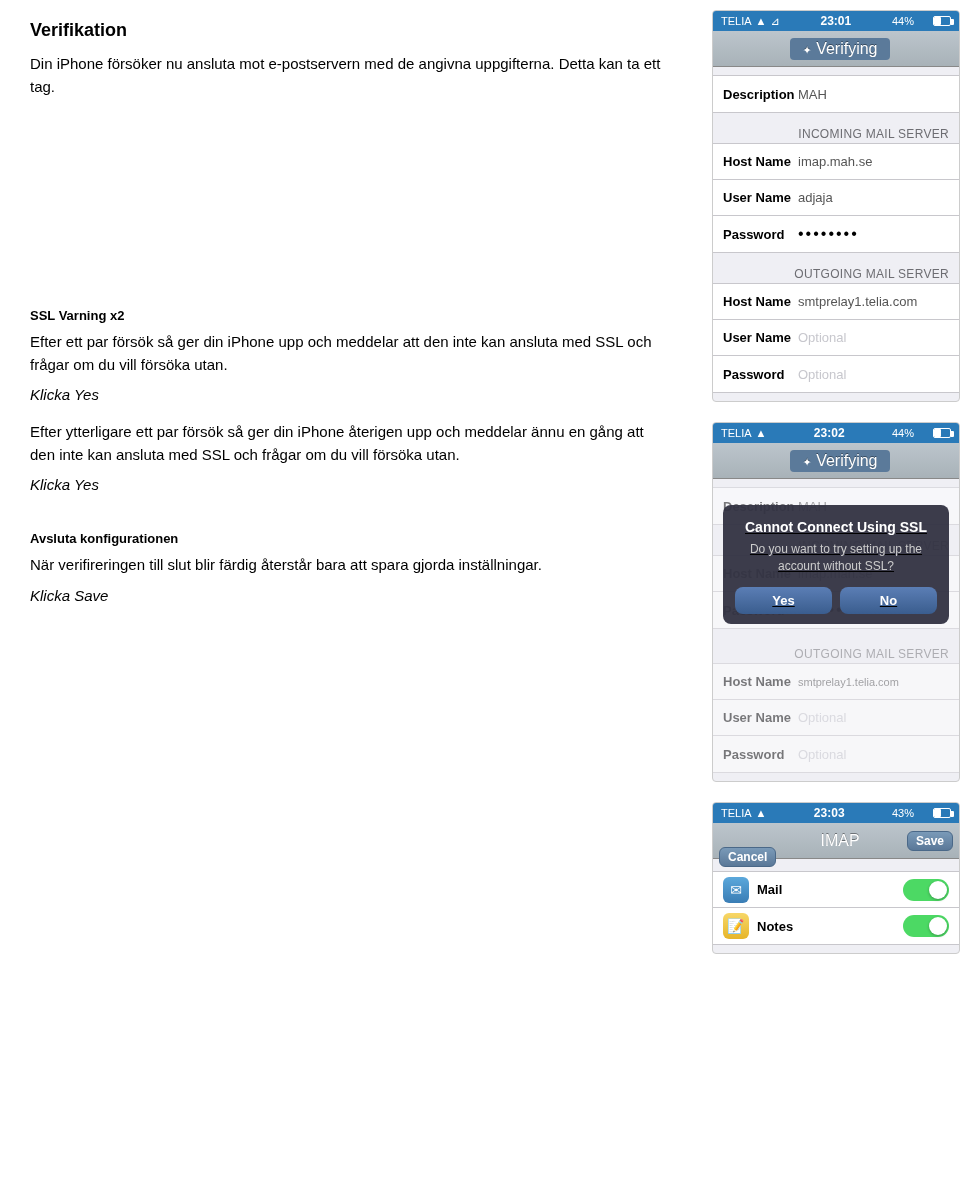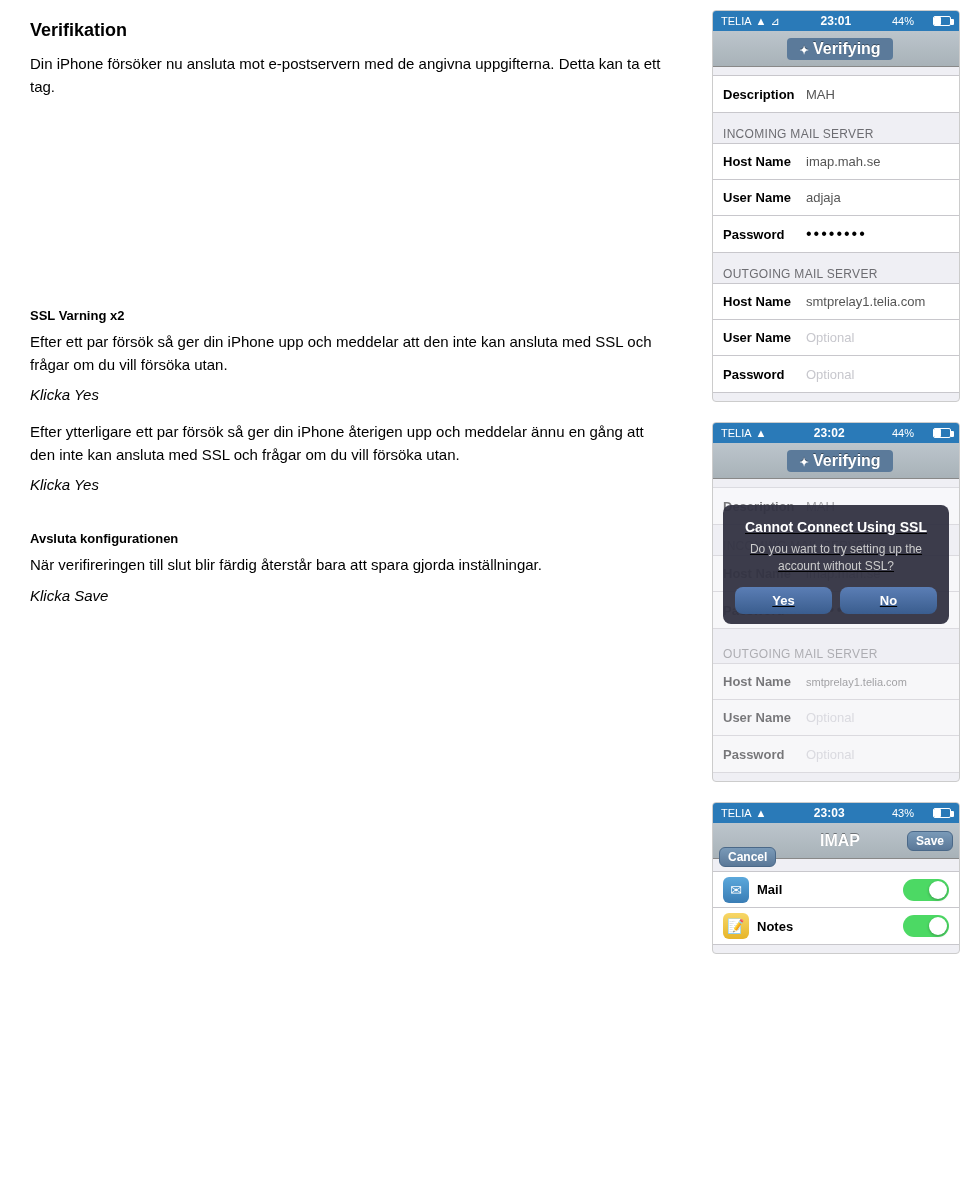--- a/index.html
+++ b/index.html
@@ -112,21 +112,21 @@
       display: flex;
       align-items: center;
       justify-content: center;
       padding: 6px 8px;
       position: relative;
       min-height: 36px;
       border-bottom: 1px solid #888;
     }
     .nav-bar-title {
       font-size: 16px;
-      font-weight: bold;
+      font-weight: normal;
       color: #fff;
       text-shadow: 0 -1px 0 rgba(0,0,0,0.4);
       margin-left: 8px;
     }
     .nav-bar-title.verifying {
       background: #5b7a9a;
       color: #fff;
       padding: 2px 12px;
       border-radius: 4px;
     }
@@ -147,34 +147,34 @@
     .nav-btn.left { left: 6px; margin-top: 32px; }
     .nav-btn.right { right: 6px; }
 
     
     .settings-section-label {
       font-size: 12px;
       color: #6d6d72;
       padding: 6px 10px 2px;
       text-transform: uppercase;
       letter-spacing: 0.3px;
+      text-align: right;
     }
     .settings-group {
       background: #fff;
       border-top: 1px solid #c8c7cc;
       border-bottom: 1px solid #c8c7cc;
       margin-bottom: 8px;
     }
     .settings-row {
       display: flex;
       align-items: center;
       min-height: 36px;
       padding: 0 10px;
       border-bottom: 1px solid #c8c7cc;
-      gap: 8px;
     }
     .settings-row:last-child {
       border-bottom: none;
     }
     .row-label {
       font-size: 13px;
       font-weight: bold;
       color: #000;
       min-width: 75px;
     }

